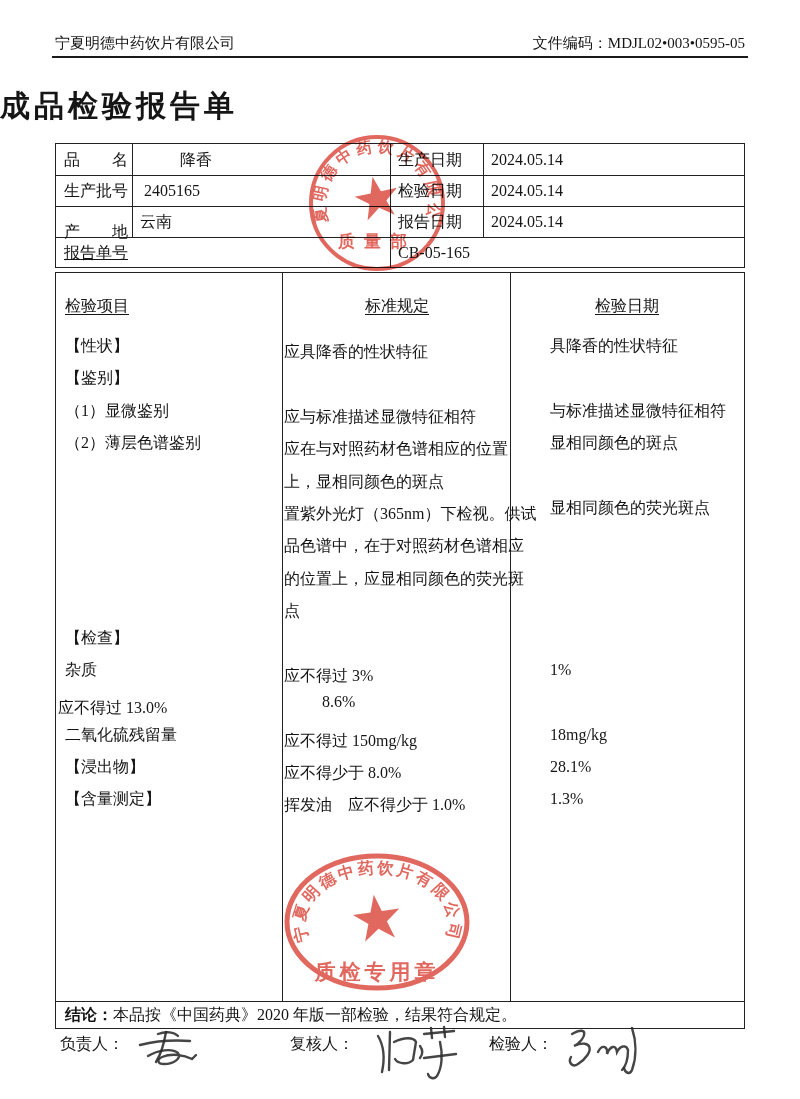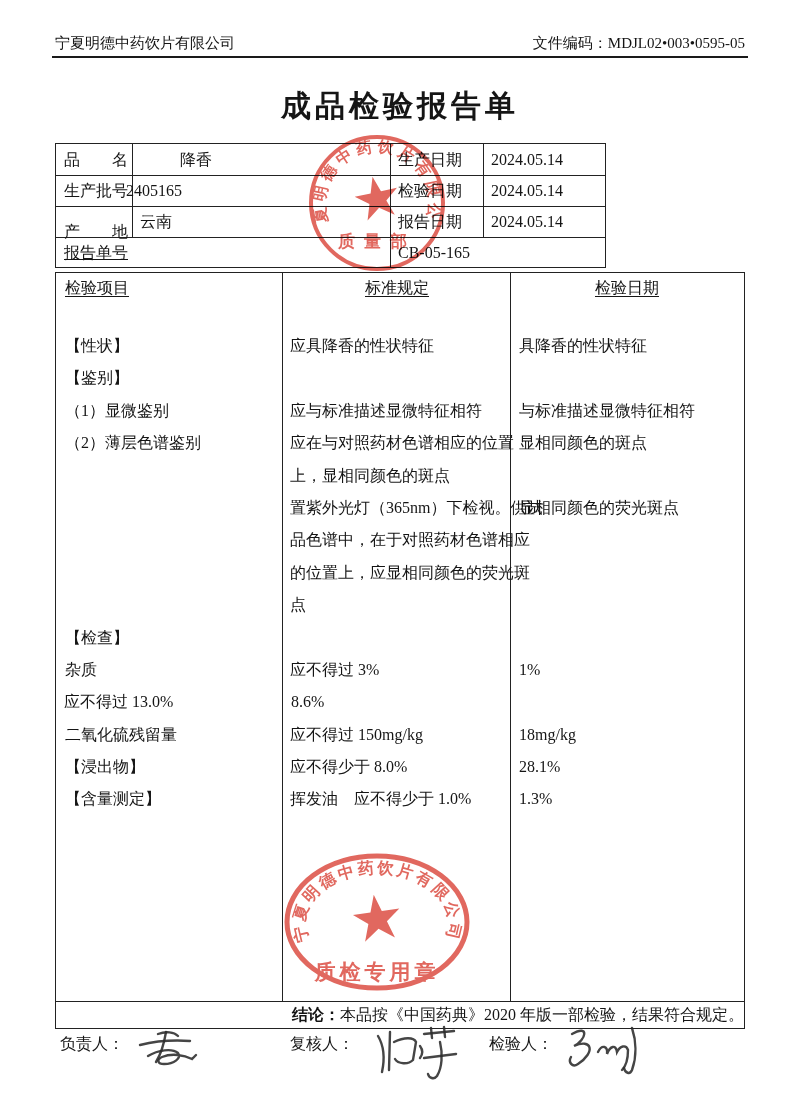--- a/index.html
+++ b/index.html
@@ -5,48 +5,48 @@
   * { margin:0; padding:0; box-sizing:border-box; }
   html,body { background:#fff; }
   .page {
     position:relative; width:800px; height:1099px; background:#ffffff;
     font-family:"Liberation Serif","DejaVu Serif",serif;
     color:#151515; overflow:hidden;
   }
   .hdr-left { position:absolute; left:55px; top:34px; font-size:15px; white-space:nowrap; }
   .hdr-right { position:absolute; right:55px; top:34px; font-size:15px; white-space:nowrap; }
   .hdr-rule { position:absolute; left:52px; top:56px; width:696px; height:2px; background:#1a1a1a; }
-  .doc-title { position:absolute; left:0; top:86px; width:800px; text-align:center;
+  .doc-title { position:absolute; left:0; top:86px; width:800px; text-align:left;
     font-size:30px; font-weight:bold; letter-spacing:4px; }
 
   
-  .info-table { position:absolute; left:55px; top:143px; width:551px; height:125px;
+  .info-table { position:absolute; left:55px; top:143px; width:690px; height:125px;
     border:1.6px solid #222; }
   .hline { position:absolute; left:0; width:100%; height:1.4px; background:#222; }
   .vline { position:absolute; top:0; width:1.4px; background:#222; }
   .cell { position:absolute; height:31px; line-height:31px; font-size:16px; white-space:nowrap; }
 
   
   .main-table { position:absolute; left:55px; top:272px; width:690px; height:730px;
     border:1.6px solid #222; }
   .main-table .v1 { position:absolute; left:226px; top:0; bottom:0; width:1.4px; background:#222; }
   .main-table .v2 { position:absolute; left:454px; top:0; bottom:0; width:1.4px; background:#222; }
-  .mhead { position:absolute; top:0; height:30px; line-height:30px; font-size:16px; }
+  .mhead { position:absolute; top:18px; height:30px; line-height:30px; font-size:16px; }
   .uh { text-decoration:underline; text-underline-offset:3px; }
   .mrows { position:absolute; left:0; top:57px; width:687px; }
   .mrow { display:grid; grid-template-columns:226px 228px auto; height:32.4px; line-height:32.4px; }
   .mcell { font-size:16px; white-space:nowrap; overflow:visible; }
   .c-item { padding-left:9px; }
-  .c-std  { padding-left:8px; }
-  .c-res  { padding-left:9px; }
+  .c-std  { padding-left:2px;margin-top:6px; }
+  .c-res  { padding-left:9px;margin-left:31px; }
 
   
   .conclusion { position:absolute; left:55px; top:1002px; width:690px; height:27px;
     border:1.6px solid #222; border-top:none; line-height:25px; font-size:16px;
-    white-space:nowrap;text-align:right; }
+    padding-left:9px; white-space:nowrap; }
   .conclusion b { font-weight:bold; }
 
   
   .sig-label { position:absolute; top:1034px; font-size:16px; white-space:nowrap; }
   .sig { position:absolute; }
   .sig path { fill:none; stroke:#2b2b2b; stroke-width:2.4; stroke-linecap:round; opacity:.88; }
 
   
   .stamp { position:absolute; mix-blend-mode:multiply; opacity:.86; }
   .stamp svg { display:block; }
@@ -71,21 +71,21 @@
     <div class="vline" style="left:76px;  height:93px"></div>
     <div class="vline" style="left:334px; height:124px"></div>
     <div class="vline" style="left:427px; height:93px"></div>
 
     <div class="cell" style="left:8px;   top:0;    width:62px; display:flex; justify-content:space-between;">品　　名</div>
     <div class="cell" style="left:84px;  top:0;margin-left:40px;">降香</div>
     <div class="cell" style="left:342px; top:0;">生产日期</div>
     <div class="cell" style="left:435px; top:0;">2024.05.14</div>
 
     <div class="cell" style="left:8px;   top:31px;">生产批号</div>
-    <div class="cell" style="left:70px;  top:31px;">2405165</div>
+    <div class="cell" style="left:88px;  top:31px;">2405165</div>
     <div class="cell" style="left:342px; top:31px;">检验日期</div>
     <div class="cell" style="left:435px; top:31px;">2024.05.14</div>
 
     <div class="cell" style="left:8px;   top:72px; width:62px; display:flex; justify-content:space-between;">产　　地</div>
     <div class="cell" style="left:84px;  top:62px;">云南</div>
     <div class="cell" style="left:342px; top:62px;">报告日期</div>
     <div class="cell" style="left:435px; top:62px;">2024.05.14</div>
 
     <div class="cell" style="left:8px;   top:93px;text-decoration:underline;">报告单号</div>
     <div class="cell" style="left:342px; top:93px;">CB-05-165</div>

